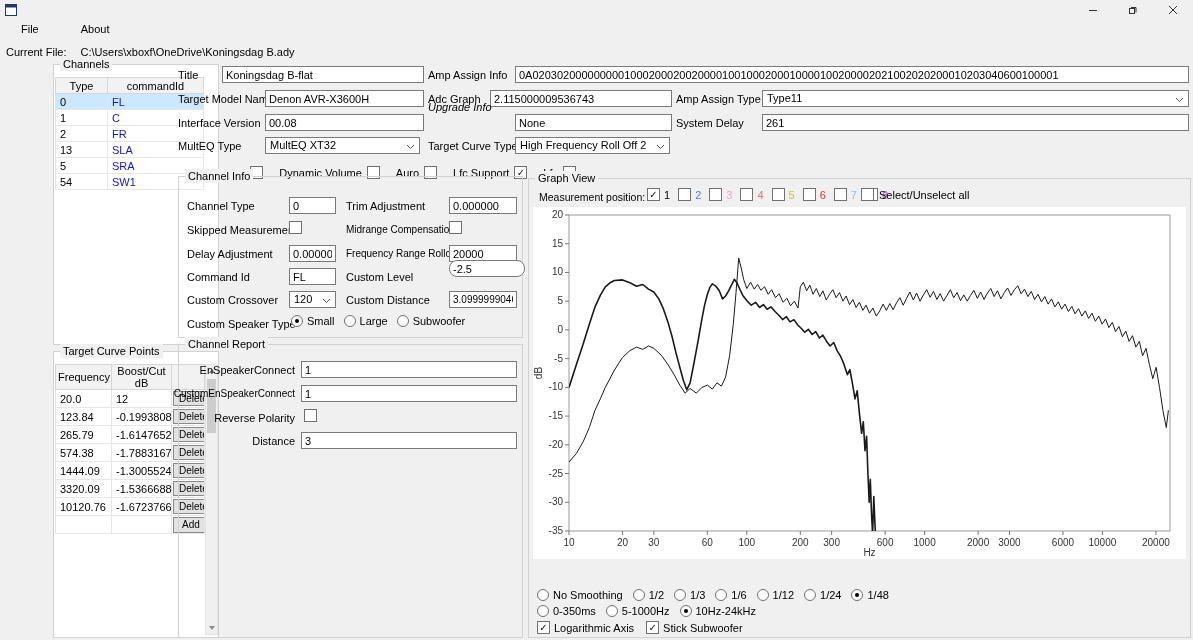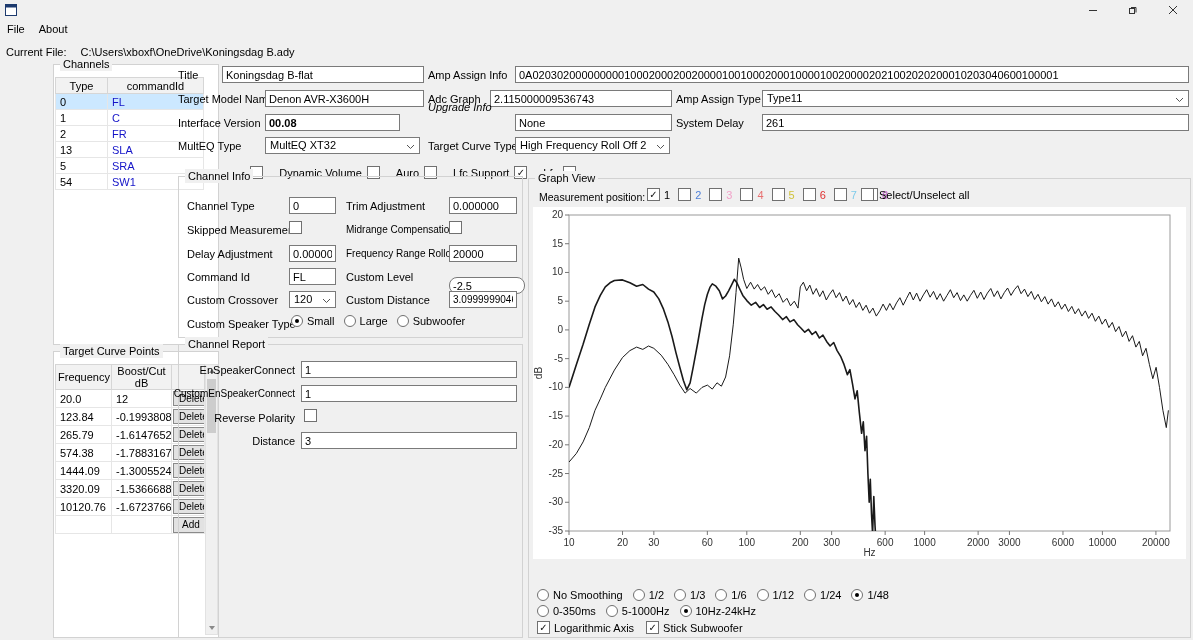--- a/index.html
+++ b/index.html
@@ -5,21 +5,21 @@
   html,body{margin:0;padding:0;}
   *{box-sizing:border-box;}
   .window{position:relative;width:1193px;height:640px;background:#f0f0f0;
     font-family:"Liberation Sans",sans-serif;font-size:11px;color:#000;
     overflow:hidden;outline:1px solid #5a5a5a;}
   .titlebar{position:absolute;top:0;left:0;right:0;height:20px;background:#f0f0f0;}
   .appicon{position:absolute;left:5px;top:4px;width:12px;height:12px;}
   .capbtns{position:absolute;right:0;top:0;height:20px;display:flex;}
   .capbtn{width:40px;height:20px;display:flex;align-items:center;justify-content:center;}
   .menubar{position:absolute;top:20px;left:0;right:0;height:18px;display:flex;align-items:center;}
-  .menuitem{padding:2px 7px;}
+  .menuitem{padding:2px 21px;}
   .currentfile{position:absolute;top:46px;left:6px;display:flex;gap:14px;font-size:11px;}
   .lbl{position:absolute;height:14px;line-height:14px;white-space:nowrap;font-size:11px;}
   .rlabel{position:absolute;height:14px;line-height:14px;white-space:nowrap;font-size:11px;text-align:right;}
   .tb{position:absolute;height:17px;border:1px solid #7a7a7a;background:#fff;
     font-family:"Liberation Sans",sans-serif;font-size:11px;padding:1px 3px;outline:none;}
   .combo{position:absolute;height:17px;border:1px solid #7a7a7a;background:#fff;
     font-size:11px;line-height:15px;padding:0 16px 0 4px;white-space:nowrap;overflow:hidden;}
   .combo svg{position:absolute;right:4px;top:6px;}
   .cb{width:13px;height:13px;border:1px solid #707070;background:#fff;display:inline-block;
     font-size:10px;line-height:11px;text-align:center;color:#111;flex:0 0 auto;}
@@ -213,21 +213,21 @@
   <input class="tb" style="left: 490px; top: 90px; width: 182px;" value="2.115000009536743">
   <span class="lbl" style="left:676px;top:92px;">Amp Assign Type</span>
   <div class="combo" style="left:762px;top:90px;width:427px;">
     <span>Type11</span>
     <svg width="9" height="6" viewBox="0 0 9 6">
         <path d="M1 1 L4.5 4.5 L8 1" stroke="#555" fill="none"></path>
       </svg>
   </div>
 
   <span class="lbl" style="left:178px;top:116px;">Interface Version</span>
-  <input class="tb" style="left: 265px; top: 114px; width: 135px; font-weight: bold;" value="00.08">
+  <input class="tb" style="left: 265px; top: 114px; width: 159px;" value="00.08">
   <span class="lbl" style="left:428px;top:100px;font-style:italic;">Upgrade Info</span>
   <input class="tb" style="left: 515px; top: 114px; width: 157px;" value="None">
   <span class="lbl" style="left:676px;top:116px;">System Delay</span>
   <input class="tb" style="left: 762px; top: 114px; width: 427px;" value="261">
 
   <span class="lbl" style="left:178px;top:139px;">MultEQ Type</span>
   <div class="combo" style="left:265px;top:137px;width:155px;">
     <span>MultEQ XT32</span>
     <svg width="9" height="6" viewBox="0 0 9 6">
         <path d="M1 1 L4.5 4.5 L8 1" stroke="#555" fill="none"></path>
@@ -278,21 +278,21 @@
     <span class="cb" style="position:absolute;left:270px;top:44px;"></span>
 
     <span class="lbl" style="left:8px;top:70px;">Delay Adjustment</span>
     <input class="tb" style="left: 110px; top: 68px; width: 47px;" value="0.000000">
     <span class="lbl" style="left:167px;top:70px;font-size:10px;">Frequency Range Rolloff</span>
     <input class="tb" style="left: 270px; top: 68px; width: 68px;" value="20000">
 
     <span class="lbl" style="left:8px;top:93px;">Command Id</span>
     <input class="tb" style="left: 110px; top: 91px; width: 47px;" value="FL">
     <span class="lbl" style="left:167px;top:93px;">Custom Level</span>
-    <input class="tb" style="left: 270px; top: 100px; width: 76px; border-radius: 8px;" value="-2.5">
+    <input class="tb" style="left: 270px; top: 83px; width: 76px; border-radius: 8px;" value="-2.5">
 
     <span class="lbl" style="left:8px;top:116px;">Custom Crossover</span>
     <div class="combo" style="left:110px;top:114px;width:47px;">
       <span>120</span>
       <svg width="9" height="6" viewBox="0 0 9 6">
           <path d="M1 1 L4.5 4.5 L8 1" stroke="#555" fill="none"></path>
         </svg>
     </div>
     <span class="lbl" style="left:167px;top:116px;">Custom Distance</span>
     <input class="tb" style="left: 270px; top: 114px; width: 68px; font-size: 10px;" value="3.099999904632">

